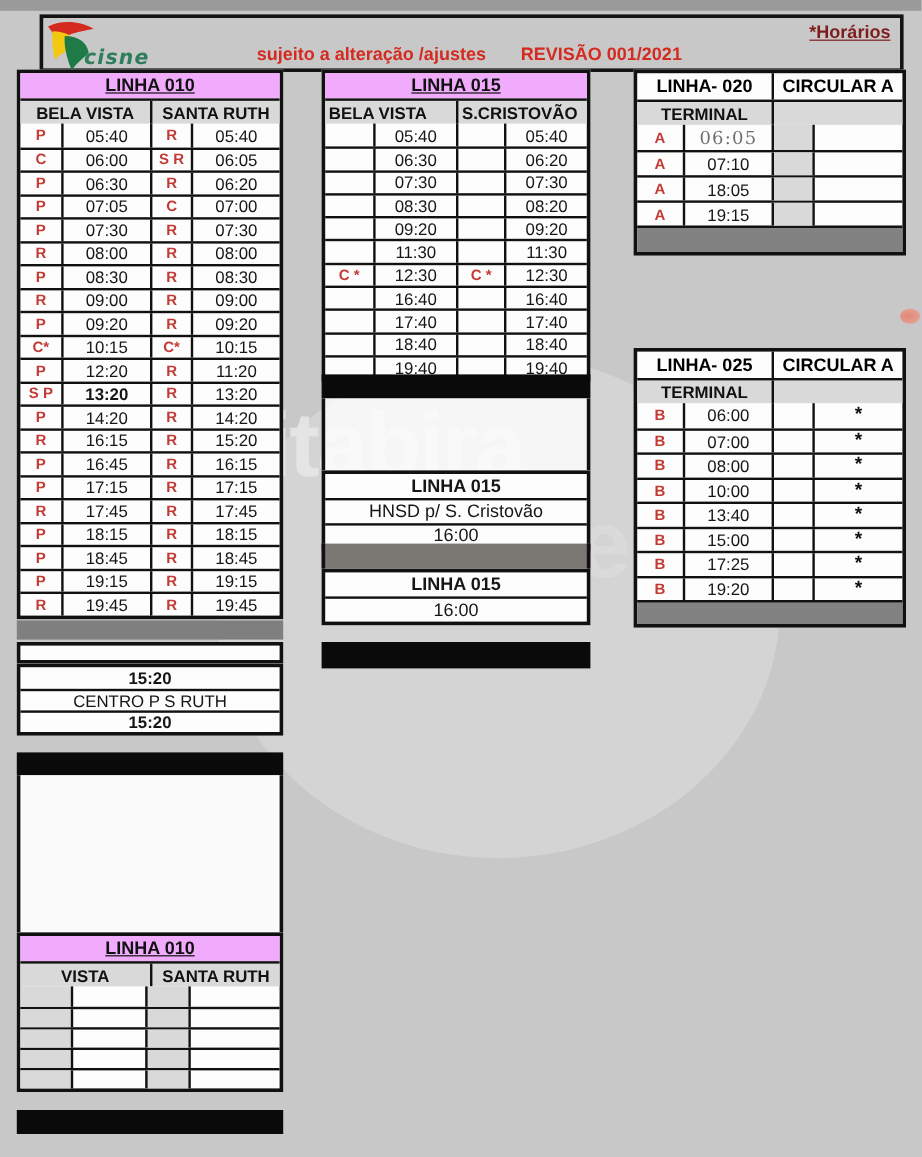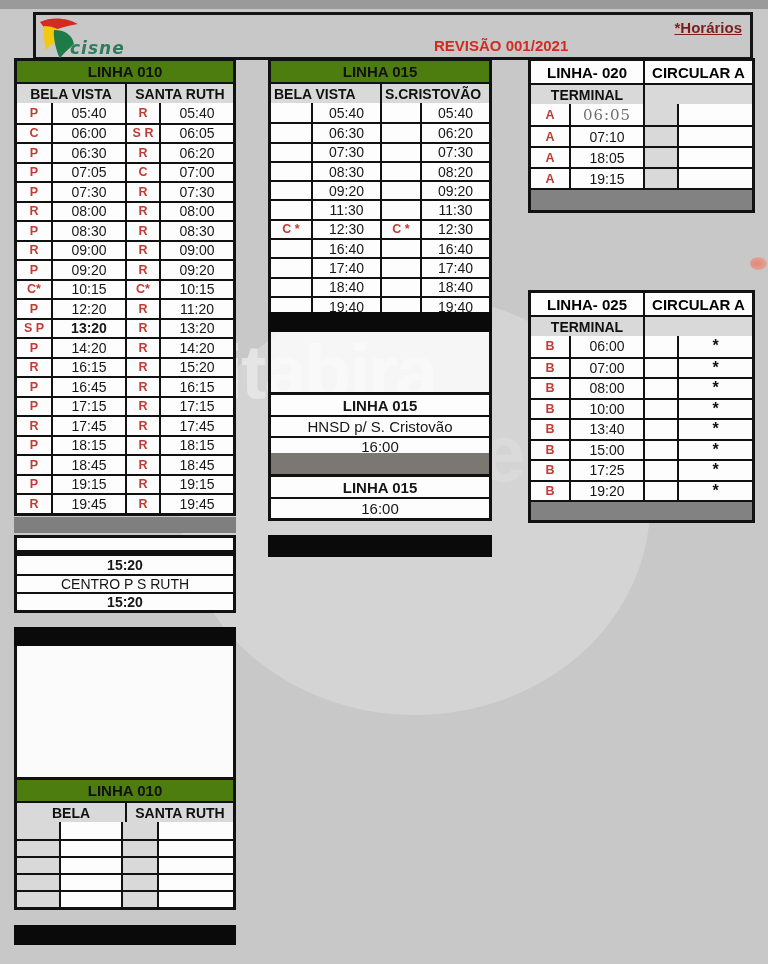--- a/index.html
+++ b/index.html
@@ -24,21 +24,21 @@
   .wm{z-index:1;pointer-events:none;}
   .wm-circle{left:180px;top:295px;width:470px;height:420px;border-radius:50%;background:rgba(242,242,242,0.30);}
   .wm-text{left:222px;top:328px;font-size:76px;font-weight:bold;color:#e7e7e7;opacity:0.9;letter-spacing:-2px;}
   .wm-text2{left:300px;top:408px;font-size:80px;font-weight:bold;color:#e3e3e3;opacity:0.45;letter-spacing:-2px;}
   
   .tbl{background:#fdfdfd;border:3px solid #111;box-sizing:border-box;z-index:2;}
   .trow{display:flex;align-items:center;border-top:2px solid #111;box-sizing:border-box;}
   .tbl .trow:first-child{border-top:none;}
   .cell{height:100%;display:flex;align-items:center;justify-content:center;border-left:2px solid #111;box-sizing:border-box;overflow:hidden;}
   .cell:first-child{border-left:none;}
-  .titlerow{justify-content:center;font-weight:bold;font-size:15px;color:#111;background:#4d7c0f;}
+  .titlerow{justify-content:center;font-weight:bold;font-size:15px;color:#111;background:#f0abfc;text-decoration:underline;}
   .subhead{background:#d9d9d9;font-weight:bold;font-size:14px;color:#111;}
   .ltr{color:#c23b35;font-weight:bold;font-size:12.5px;}
   .tme{color:#161616;font-size:14px;}
   .tme.bold{font-weight:bold;}
   .tme.light{color:#6f6f6f;font-family:"DejaVu Serif", serif;font-size:15px;letter-spacing:1px;}
   .graycell{background:#d9d9d9;}
   .bar{box-sizing:border-box;z-index:2;}
   .bar-gray{background:#7f7f7f;}
   .bar-gray-mid{background:#7b7773;border-left:3px solid #111;border-right:3px solid #111;}
   .bar-black{background:#0a0a0a;}
@@ -89,20 +89,21 @@
 <body>
 
 <div class="abs topstrip"></div>
 
 <div class="abs wm wm-circle"></div>
 <div class="abs wm wm-text">itabira</div>
 <div class="abs wm wm-text2">online</div>
 
 <div class="abs header-box">
   <div class="hdr-note">*Horários</div>
+  <div class="hdr-sub">sujeito a alteração /ajustes</div>
   <div class="hdr-rev">REVISÃO 001/2021</div>
   <div class="logo">
     <svg width="78" height="46" viewBox="0 0 78 46">
       <path d="M2 8 C14 2, 30 4, 40 10 C30 12, 18 14, 10 20 C8 15, 4 11, 2 8 Z" fill="#d42a20"></path>
       <path d="M6 12 C16 12, 24 16, 28 24 C20 28, 12 30, 8 36 C6 28, 5 18, 6 12 Z" fill="#f2c811"></path>
       <path d="M16 16 C26 16, 34 20, 36 30 C30 36, 24 40, 22 45 C18 36, 15 24, 16 16 Z" fill="#1e7a46"></path>
     </svg>
     <span class="logo-word">cisne</span>
   </div>
 </div>
@@ -255,21 +256,21 @@
     </div>
 </div>
 
 <div class="abs bar bar-black" style="left:14px;top:627px;width:222px;height:19px;"></div>
 
 <div class="abs" style="left:14px;top:646px;width:222px;height:131px;background:rgba(255,255,255,0.92);border-left:3px solid #111;border-right:3px solid #111;box-sizing:border-box;z-index:2;"></div>
 
 <div class="abs tbl t010b" style="left:14px;top:777px;width:222px;">
   <div class="trow titlerow hd">LINHA 010</div>
   <div class="trow subhead hd">
-    <div class="cell half">BELA</div>
+    <div class="cell half">VISTA</div>
     <div class="cell half">SANTA RUTH</div>
   </div>
   <div id="t010b-body">
       <div class="trow">
         <div class="cell c1 graycell"></div>
         <div class="cell c2"></div>
         <div class="cell c3 graycell"></div>
         <div class="cell c4"></div>
       </div>
       <div class="trow">

